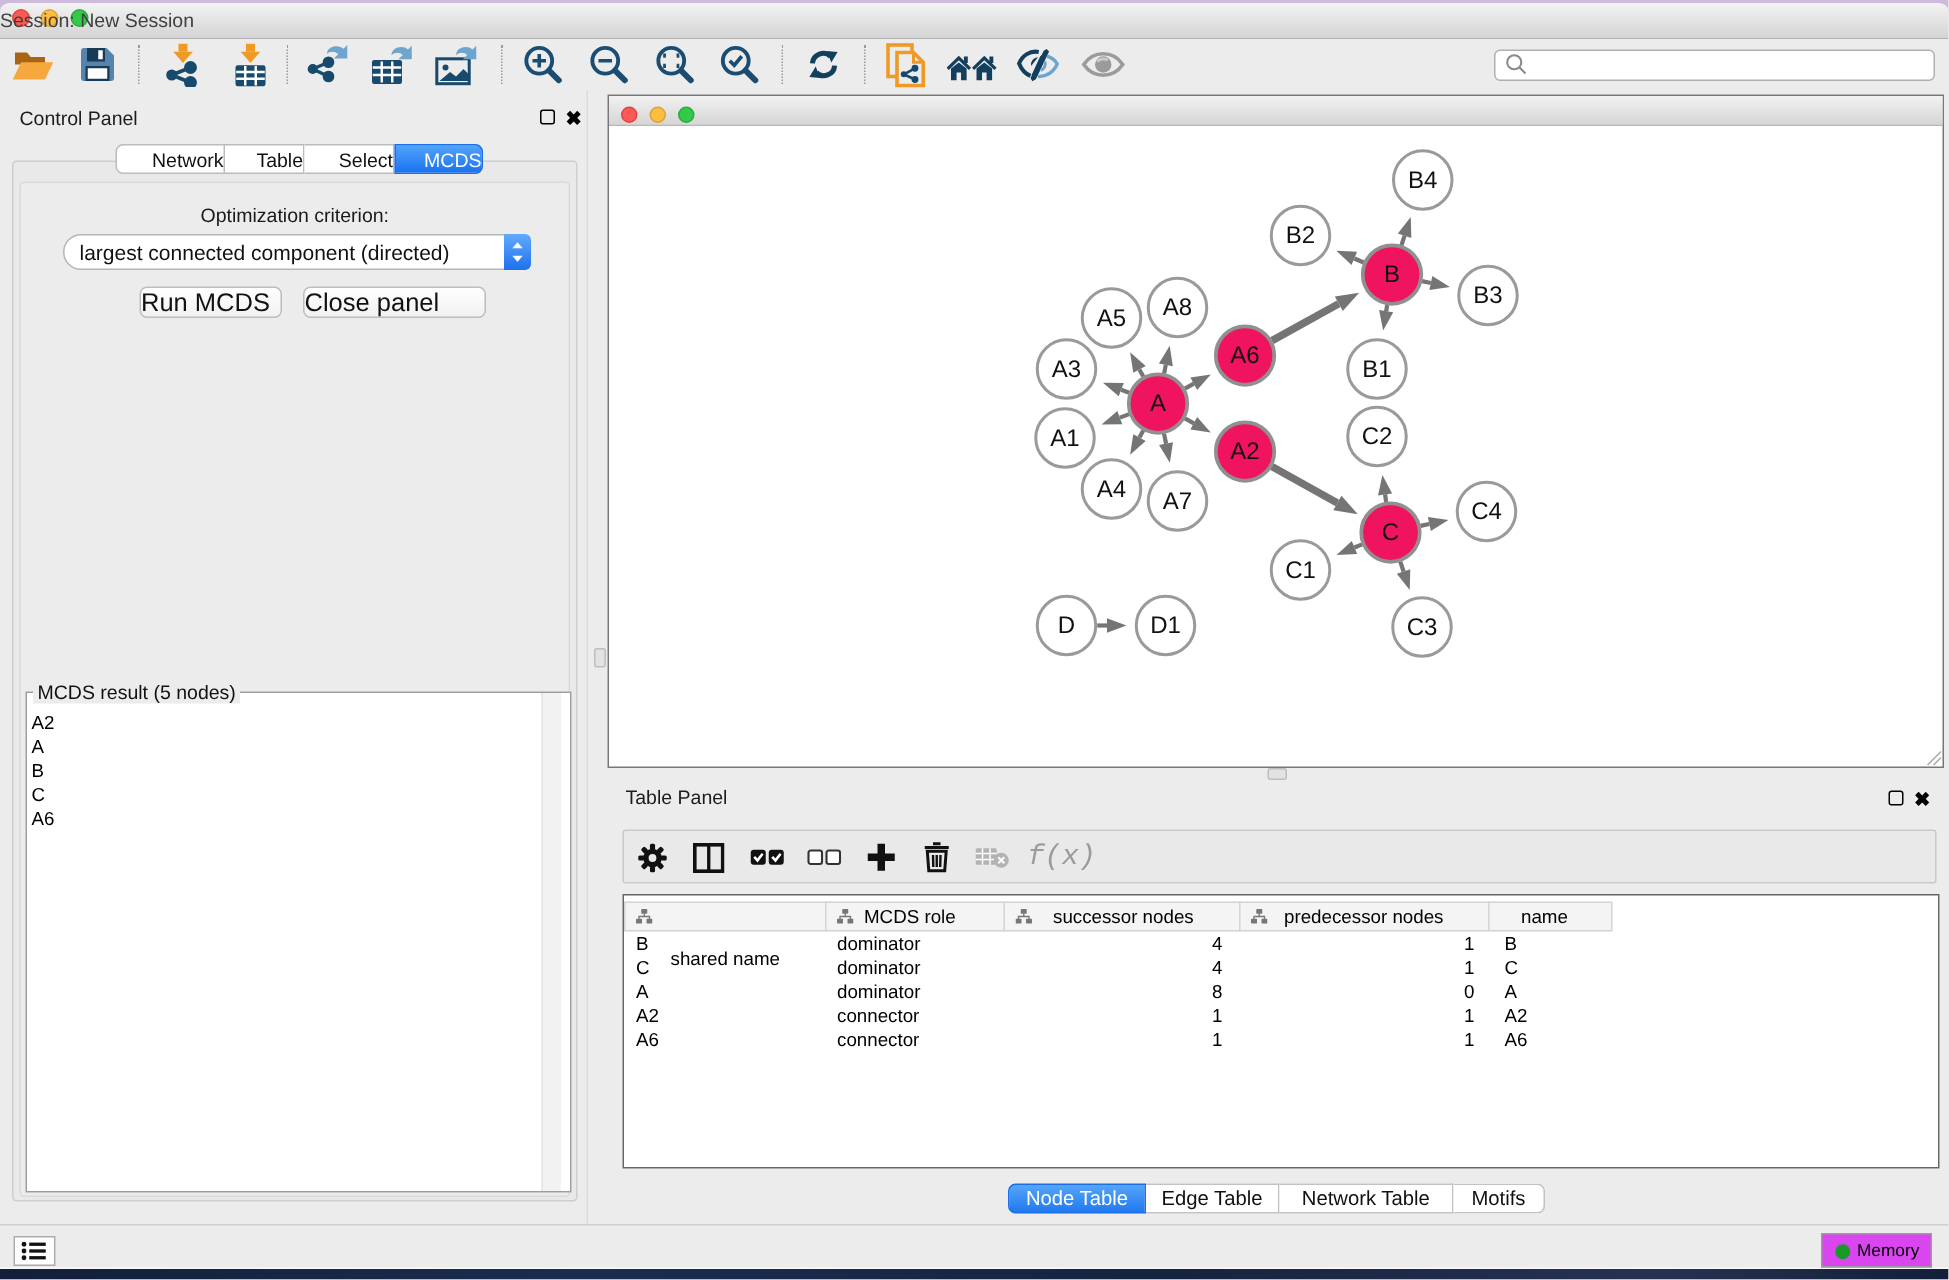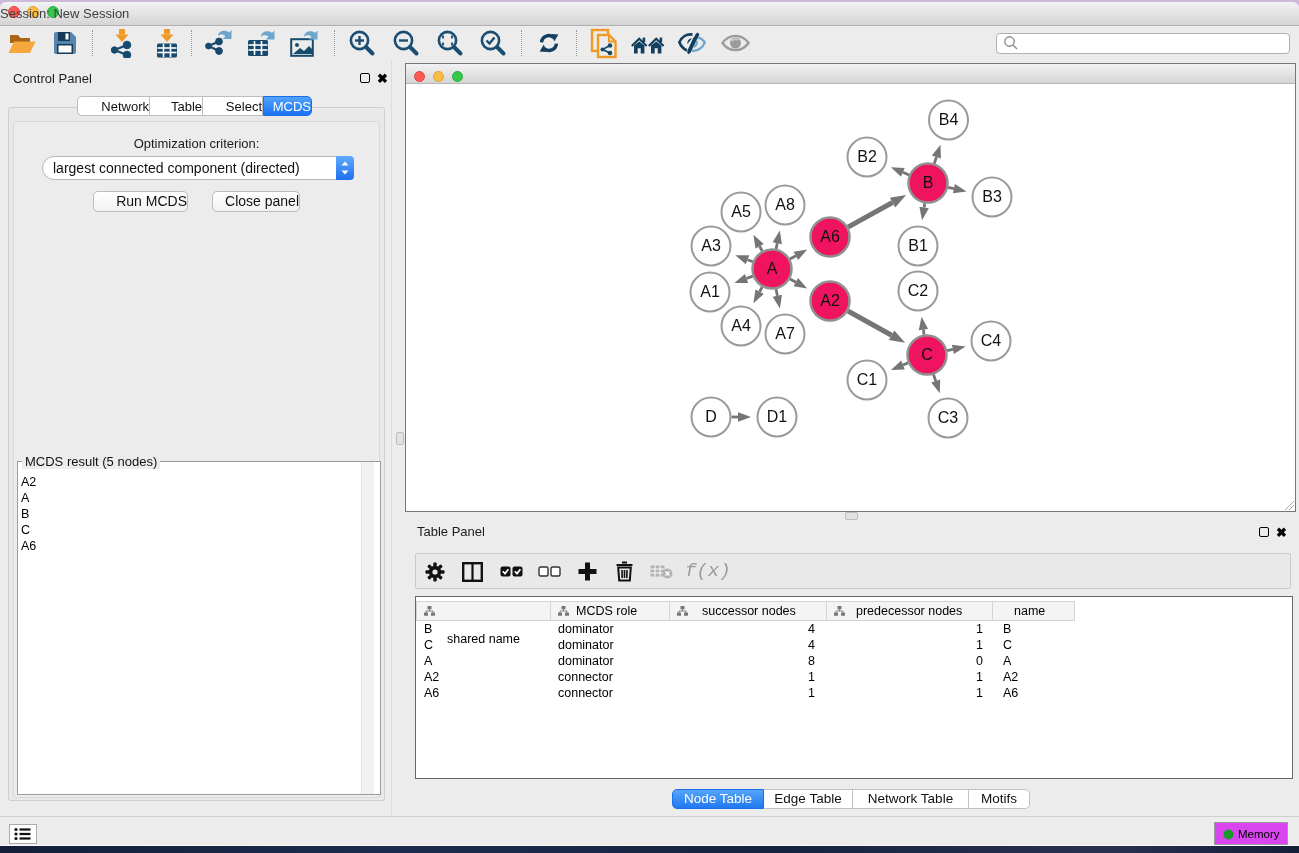--- a/index.html
+++ b/index.html
@@ -15,21 +15,21 @@
 .sq{width:10px;height:10px;border:1.5px solid #000;border-radius:2px}
 .bx{font-size:13px;font-weight:bold;color:#000}
 .vline{top:60px;left:391px;width:1px;height:756px;background:#dcdcdc}
 .cp-panel{top:107px;left:8px;width:377px;height:694px;background:#e9e9e9;border:1px solid #cecece;border-radius:3px}
 .cp-inner{top:121px;left:13px;width:367px;height:677px;background:#ececec;border:1px solid #d9d9d9;border-radius:3px}
 .tab{top:96px;height:20px;background:#fff;border:1px solid #bcbcbc;font-size:13px;color:#111;text-align:right;line-height:19px}
 .tabsel{background:linear-gradient(#52a3fa,#1a73f2);color:#fff;border:1px solid #1a6fe8;border-radius:0 5px 5px 0}
 .optlabel{top:136px;left:0;width:393px;text-align:center;font-size:13px;color:#1a1a1a}
 .select{top:156px;left:42px;width:312px;height:24px;background:#fff;border:1px solid #b5b5b5;border-radius:12px;font-size:14px;color:#111;line-height:22px;padding-left:10px}
 .stepper{top:156px;left:336px;width:18px;height:24px;background:linear-gradient(#62aafd,#1e70ee);border-radius:0 4px 4px 0}
-.btn{top:191px;height:21px;background:linear-gradient(#ffffff,#f1f1f1);border:1px solid #bdbdbd;border-radius:5px;font-size:14px;color:#111;text-align:right;line-height:19px}
+.btn{top:191px;height:21px;background:linear-gradient(#ffffff,#f1f1f1);border:1px solid #bdbdbd;border-radius:5px;font-size:17px;color:#111;text-align:left;line-height:19px}
 .grp{top:461px;left:17px;width:364px;height:334px;background:#fff;border:1px solid #9c9c9c}
 .grpleg{top:454px;left:22px;background:#ececec;padding:0 3px;font-size:13px;color:#111}
 .grpscroll{top:462px;left:361px;width:13px;height:332px;background:#f2f2f2;border-left:1px solid #e2e2e2}
 .li{left:21px;font-size:12.5px;color:#000}
 .netwin{top:63px;left:405px;width:891px;height:449px;background:#fff;border:1px solid #777}
 .nettb{top:0;left:0;width:889px;height:20px;background:linear-gradient(#f2f2f2,#d5d5d5);border-bottom:1px solid #b5b5b5}
 .ntl{width:11px;height:11px;border-radius:50%;top:7px}
 .nettitle{top:4px;left:0;width:889px;text-align:center;font-size:13px;color:#2c2c2c}
 .tp-title{top:524px;left:417px;font-size:13px;color:#1c1c1c}
 .tp-toolbar{top:553px;left:415px;width:876px;height:36px;background:#e9e9e9;border:1px solid #c9c9c9;border-radius:2px}
@@ -187,29 +187,29 @@
 
 <div class="abs cp-title">Control Panel</div>
 <div class="abs sq" style="left:360px;top:73px"></div>
 <div class="abs bx" style="left:377px;top:71px">✖</div>
 <div class="abs vline"></div>
 <div class="abs cp-panel"></div>
 <div class="abs cp-inner"></div>
 <div class="abs tab" style="left:77px;width:73px;border-radius:5px 0 0 5px">Network</div>
 <div class="abs tab" style="left:150px;width:53px;border-left:none">Table</div>
 <div class="abs tab" style="left:203px;width:60px;border-left:none">Select</div>
-<div class="abs tab tabsel" style="left:263px;width:49px">MCDS</div>
+<div class="abs tab tabsel" style="left:263px;width:59px">MCDS</div>
 <div class="abs optlabel">Optimization criterion:</div>
 <div class="abs select">largest connected component (directed)</div>
 <div class="abs stepper"><svg width="18" height="24" viewBox="0 0 18 24">
       <path d="M5.5,9.5 L9,5.5 L12.5,9.5 z" fill="#fff"></path>
       <path d="M5.5,14.5 L9,18.5 L12.5,14.5 z" fill="#fff"></path>
     </svg></div>
 <div class="abs btn" style="left:93px;width:95px">Run MCDS</div>
-<div class="abs btn" style="left:212px;width:88px">Close panel</div>
+<div class="abs btn" style="left:202px;width:122px">Close panel</div>
 <div class="abs grp"></div>
 <div class="abs grpscroll"></div>
 <div class="abs grpleg">MCDS result (5 nodes)</div>
 <div class="abs li" style="top:475px">A2</div>
 <div class="abs li" style="top:491px">A</div>
 <div class="abs li" style="top:507px">B</div>
 <div class="abs li" style="top:523px">C</div>
 <div class="abs li" style="top:539px">A6</div>
 
 <div class="abs" style="top:432px;left:396px;width:8px;height:13px;background:#e2e2e2;border:1px solid #bdbdbd;border-radius:2px"></div>

